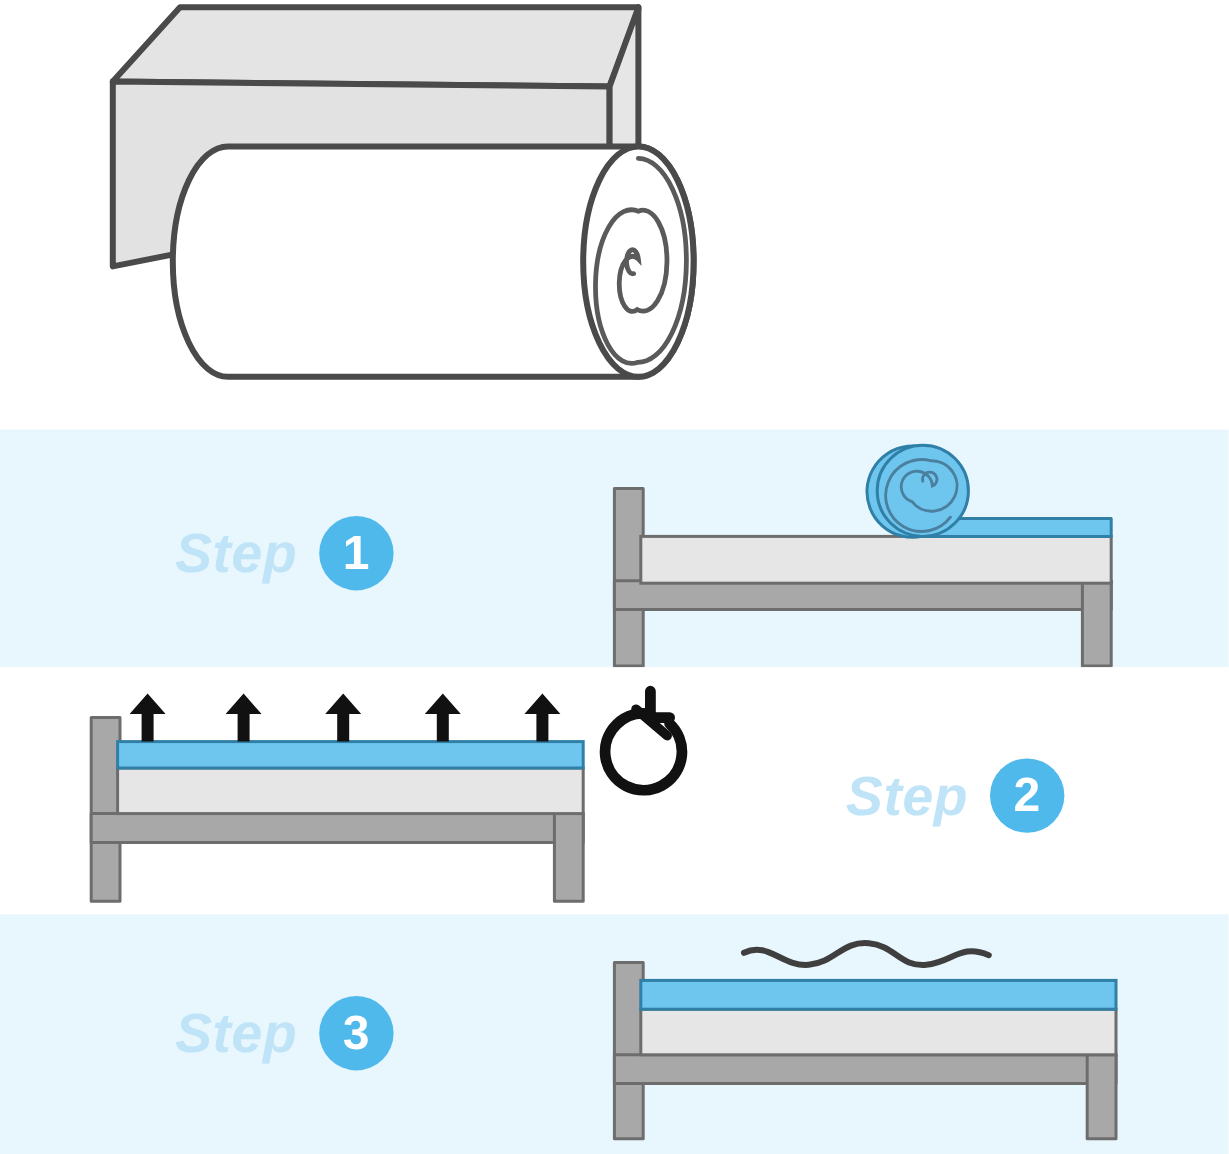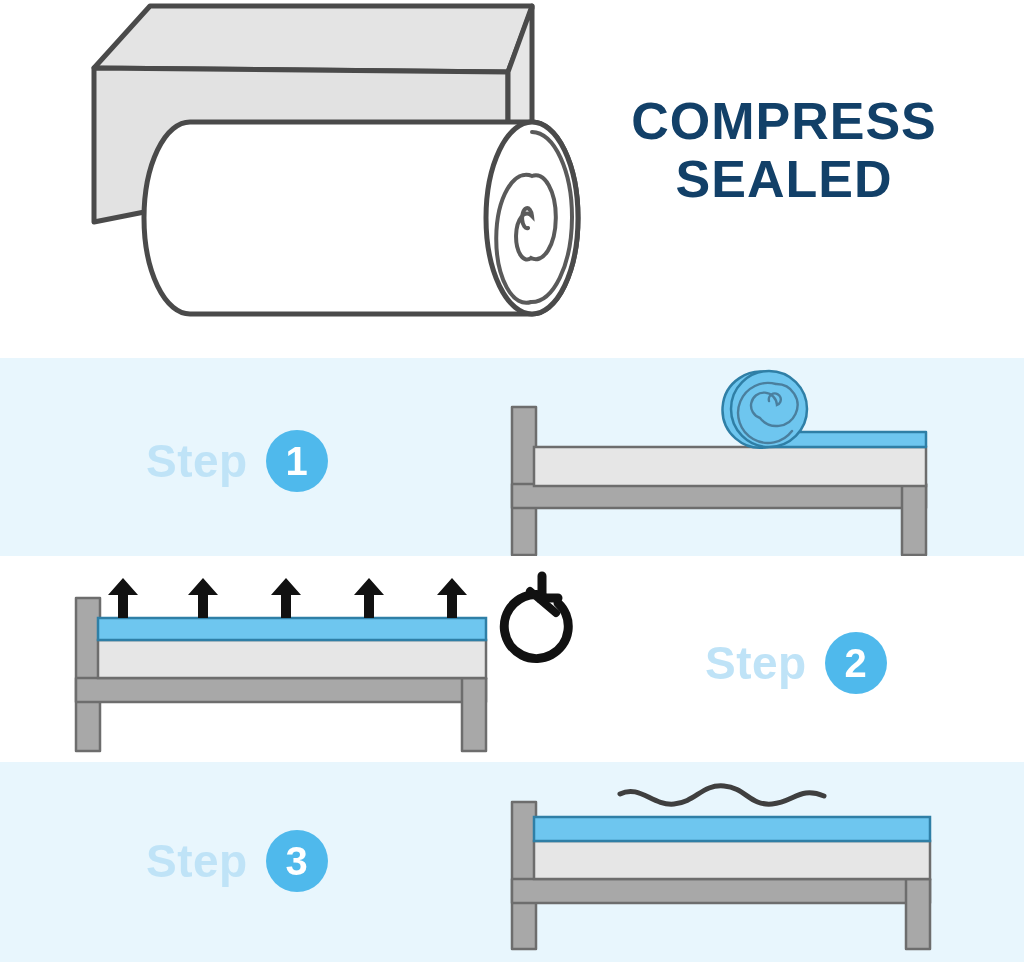--- a/index.html
+++ b/index.html
@@ -55,20 +55,21 @@
     align-items: center;
     gap: 18px;
   }
   .step-word {
     color: #bfe3f7;
     font-family: "Liberation Sans", sans-serif;
     font-weight: bold;
     font-size: 46px;
     line-height: 46px;
     letter-spacing: 0.5px;
+    font-style: italic;
   }
   .step-badge {
     width: 62px;
     height: 62px;
     border-radius: 50%;
     background: #4fb9ec;
     color: #ffffff;
     font-family: "Liberation Sans", sans-serif;
     font-weight: bold;
     font-size: 40px;
@@ -109,24 +110,20 @@
         <path d="M 128,122 L 470,122 A 46,96 0 0 1 470,314 L 128,314 A 46,96 0 0 1 128,122 Z" fill="#ffffff" stroke="#4a4a4a" stroke-width="5" stroke-linejoin="round"></path>
         <ellipse cx="470" cy="218" rx="46" ry="96" fill="#ffffff" stroke="#4a4a4a" stroke-width="5"></ellipse>
 
         <g fill="none" stroke="#5a5a5a" stroke-width="4" stroke-linecap="round">
           <path d="M 470,132 A 40,84 0 1 1 469,302 A 30,64 0 1 1 470,176 A 20,42 0 1 1 469,258 A 11,23 0 1 1 470,216 A 5,10 0 1 0 466,228"></path>
         </g>
       </g>
     </svg>
   </div>
 
-  <div id="hero-title">
-    <span class="line">COMPRESS</span>
-    <span class="line">SEALED</span>
-  </div>
 
   <div class="band band-tint" id="band-step1"></div>
 
   <div class="step-label" id="step1-label">
     <span class="step-word">Step</span>
     <span class="step-badge">1</span>
   </div>
 
   <div class="art" id="bed1-art">
     <svg width="470" height="200" viewBox="0 0 470 200" xmlns="http://www.w3.org/2000/svg">

